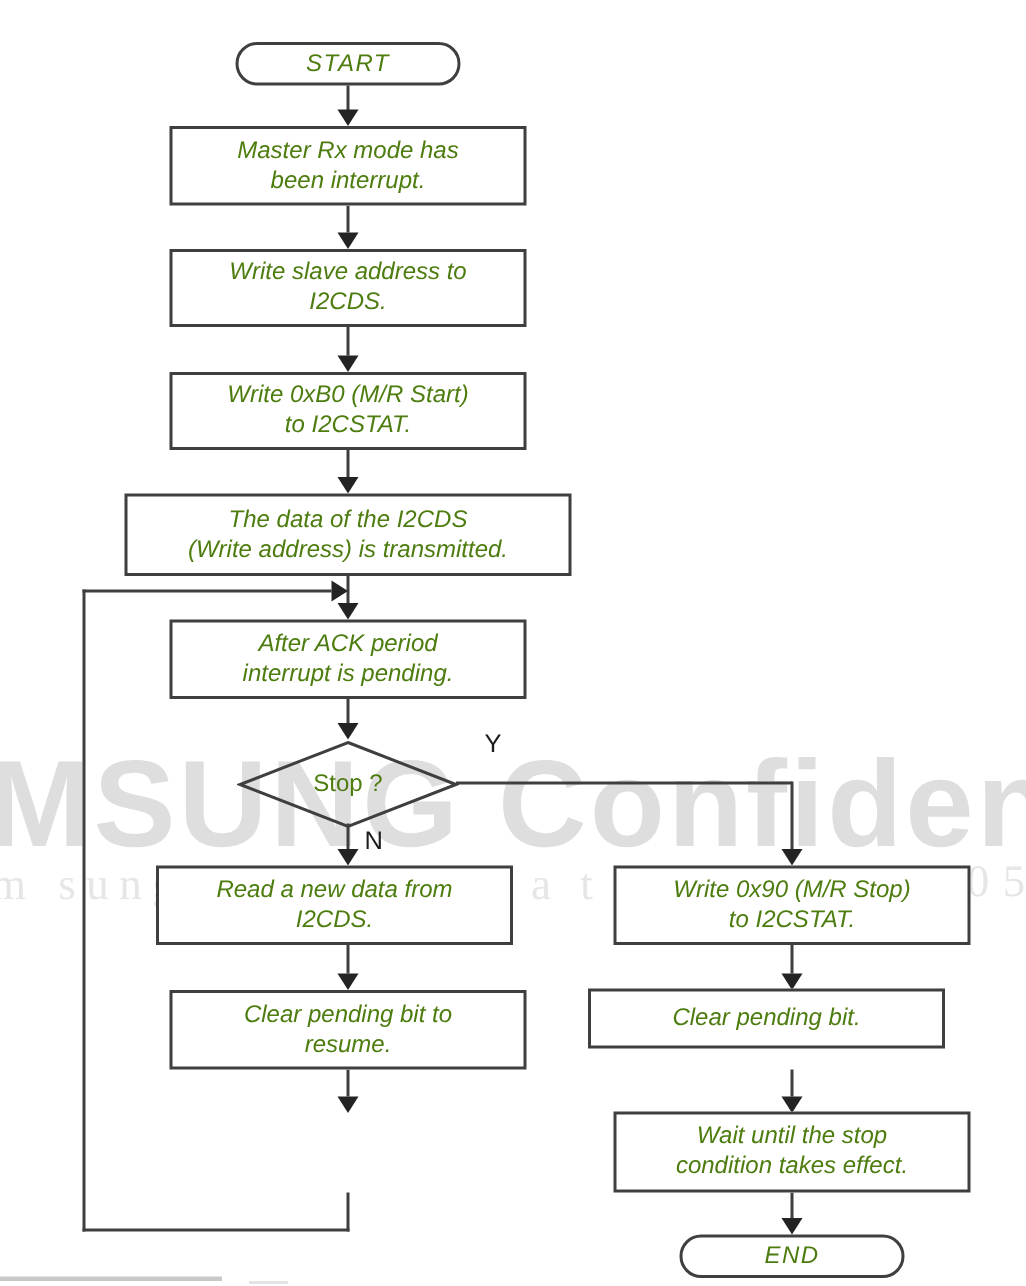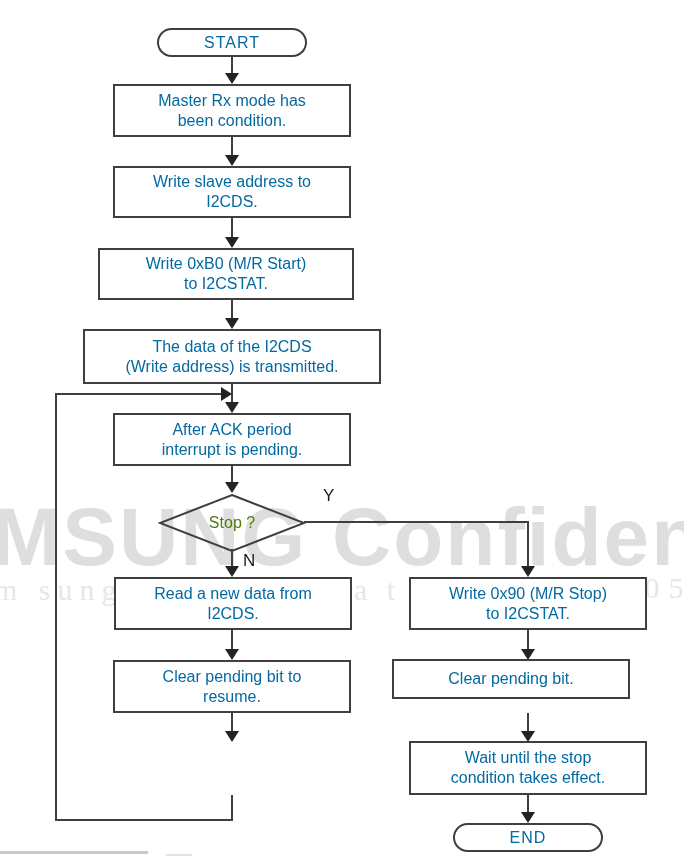--- a/index.html
+++ b/index.html
@@ -48,22 +48,23 @@
     border-left: 11px solid #232323;
   }
   
   .node {
     position: absolute; z-index: 2;
     display: flex; align-items: center; justify-content: center;
     text-align: center;
     background: #ffffff;
     border: 2px solid #3f3f3f;
     box-sizing: border-box;
-    font-size: 16px; line-height: 20px; color: #0369a1;
+    font-size: 16px; line-height: 20px; color: #4d7c0f;
     white-space: pre-line;
+    font-style: italic;
   }
   .terminator { border-radius: 15px; font-size: 16px; letter-spacing: 1px; }
   .diamond-svg { position: absolute; z-index: 1; }
   .diamond-label {
     position: absolute; z-index: 2;
     display: flex; align-items: center; justify-content: center;
     font-size: 16px; color: #4d7c0f; background: transparent;
   }
   .branch-label {
     position: absolute; z-index: 2;
@@ -126,40 +127,40 @@
 
   <div class="vline" style="left:527px; top:713px; height:18px;"></div>
   <div class="arrow-down" style="left:521px; top:731px;"></div>
 
   <div class="vline" style="left:527px; top:795px; height:17px;"></div>
   <div class="arrow-down" style="left:521px; top:812px;"></div>
 
   <div class="node terminator" style="left:157px; top:28px; width:150px; height:29px;">START</div>
 
   <div class="node" style="left:113px; top:84px; width:238px; height:53px;">Master Rx mode has
-been condition.</div>
+been interrupt.</div>
 
   <div class="node" style="left:113px; top:166px; width:238px; height:52px;">Write slave address to
 I2CDS.</div>
 
-  <div class="node" style="left:98px; top:248px; width:256px; height:52px;">Write 0xB0 (M/R Start)
+  <div class="node" style="left:113px; top:248px; width:238px; height:52px;">Write 0xB0 (M/R Start)
 to I2CSTAT.</div>
 
   <div class="node" style="left:83px; top:329px; width:298px; height:55px;">The data of the I2CDS
 (Write address) is transmitted.</div>
 
   <div class="node" style="left:113px; top:413px; width:238px; height:53px;">After ACK period
 interrupt is pending.</div>
 
   <svg class="diamond-svg" style="left:158px; top:493px;" width="148" height="60">
     <polygon points="74,2 146,30 74,58 2,30" fill="none" stroke="#3f3f3f" stroke-width="2"></polygon>
   </svg>
   <div class="diamond-label" style="left:158px; top:493px; width:148px; height:60px;">Stop ?</div>
 
-  <div class="node" style="left:114px; top:577px; width:238px; height:53px;">Read a new data from
+  <div class="node" style="left:104px; top:577px; width:238px; height:53px;">Read a new data from
 I2CDS.</div>
 
   <div class="node" style="left:113px; top:660px; width:238px; height:53px;">Clear pending bit to
 resume.</div>
 
 
   <div class="node" style="left:409px; top:577px; width:238px; height:53px;">Write 0x90 (M/R Stop)
 to I2CSTAT.</div>
 
   <div class="node" style="left:392px; top:659px; width:238px; height:40px;">Clear pending bit.</div>

